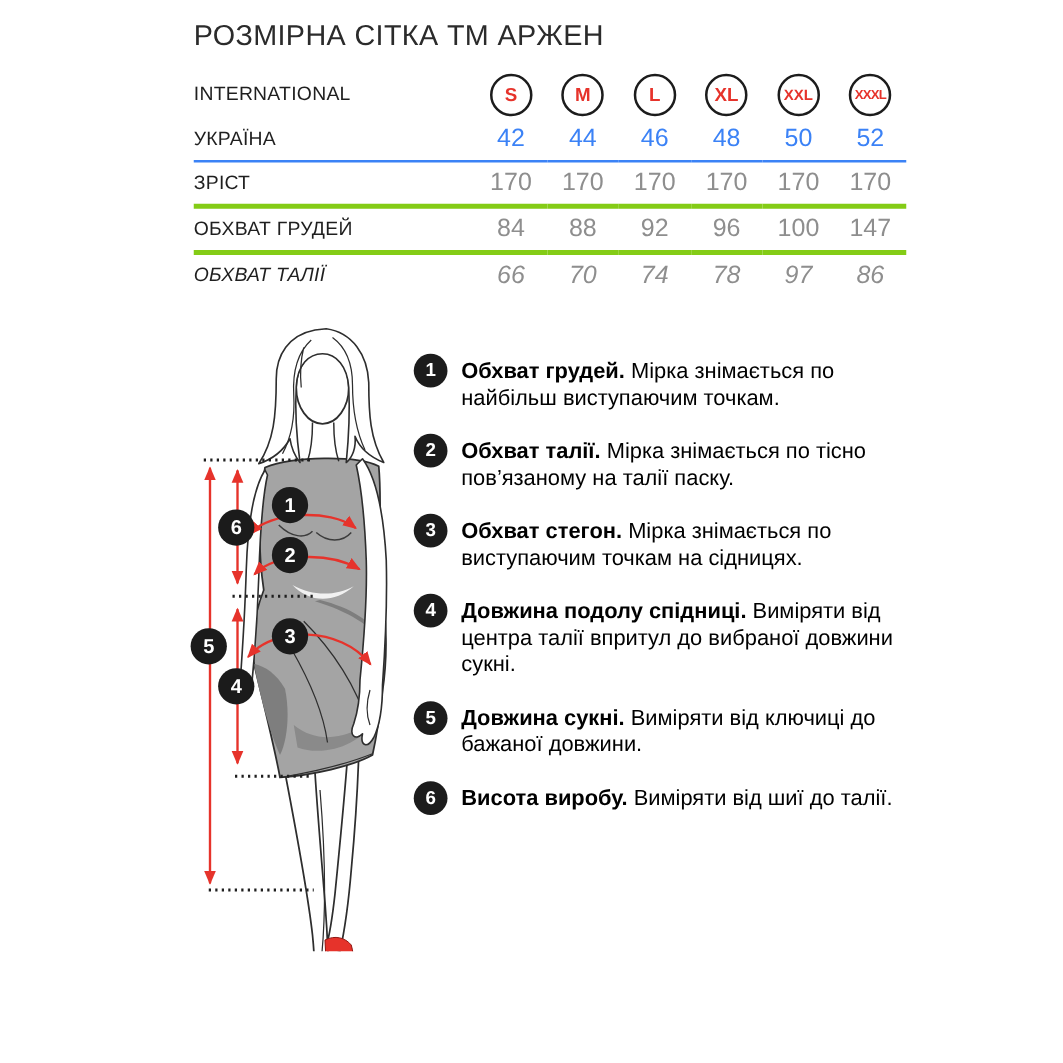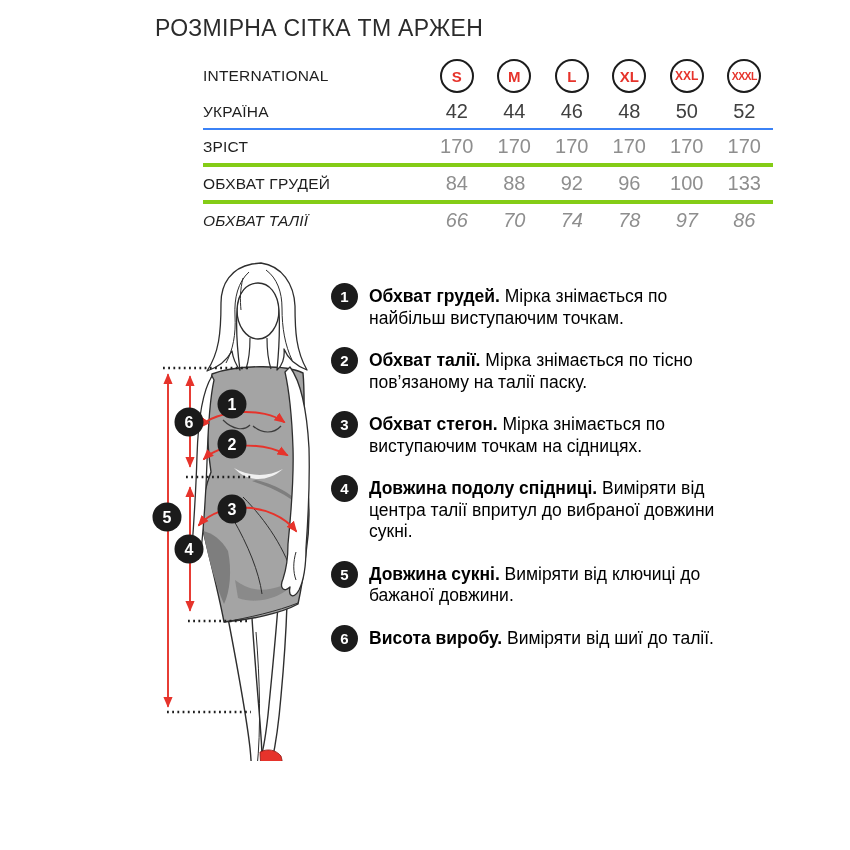--- a/index.html
+++ b/index.html
@@ -2,30 +2,30 @@
 <html><head>
 <meta charset="utf-8">
 <style>
   html,body{margin:0;padding:0;background:#fff;}
   body{width:850px;height:850px;position:relative;font-family:"Liberation Sans",sans-serif;color:#222;}
   .sheet{position:absolute;inset:0;width:850px;height:761px;background:#fff;overflow:hidden;}
 
   .page-title{position:absolute;left:155px;top:15px;font-size:23px;font-weight:500;letter-spacing:.3px;color:#2b2b2b;}
 
   
-  .size-table-wrap{position:absolute;left:155px;top:57px;width:570px;margin-left:48px;}
+  .size-table-wrap{position:absolute;left:155px;top:57px;width:570px;}
   table.size-table{border-collapse:collapse;width:570px;table-layout:fixed;}
   table.size-table td{padding:0;vertical-align:middle;}
   td.lbl{font-size:15.5px;font-weight:500;color:#1f1f1f;letter-spacing:.2px;text-align:left;}
   td.val{text-align:center;font-size:20px;color:#8e8e8e;}
   tr.r-int td{height:38px;}
   tr.r-ua td{height:33px;border-bottom:2px solid #3b82f6;}
   tr.r-data td{height:33px;border-bottom:4px solid #84cc16;}
   tr.r-data.last td{border-bottom:none;font-style:italic;}
-  tr.r-ua td.val{color:#404040;}
+  tr.r-ua td.val{color:#3b82f6;}
   .sz-circle{display:inline-flex;align-items:center;justify-content:center;width:30px;height:30px;border:2px solid #1c1c1c;border-radius:50%;color:#e6332b;font-weight:600;font-size:15px;line-height:1;}
   .sz-circle.c-xxl{font-size:12px;}
   .sz-circle.c-xxxl{font-size:10.5px;letter-spacing:-.6px;}
 
   
   .measure-list{position:absolute;left:331px;top:286px;width:402px;}
   .m-item{display:flex;gap:11px;margin-bottom:21px;}
   .m-badge{flex:0 0 auto;width:27px;height:27px;border-radius:50%;background:#1c1c1c;color:#fff;font-size:15px;font-weight:700;display:flex;align-items:center;justify-content:center;margin-top:-3px;}
   .m-text{width:362px;font-size:17.5px;line-height:21.5px;color:#000000;}
   .m-text b{font-weight:700;}
@@ -91,21 +91,21 @@
         <td class="val">170</td>
         <td class="val">170</td>
       </tr>
       <tr class="r-data">
         <td class="lbl">ОБХВАТ ГРУДЕЙ</td>
         <td class="val">84</td>
         <td class="val">88</td>
         <td class="val">92</td>
         <td class="val">96</td>
         <td class="val">100</td>
-        <td class="val">133</td>
+        <td class="val">147</td>
       </tr>
       <tr class="r-data last">
         <td class="lbl">ОБХВАТ ТАЛІЇ</td>
         <td class="val">66</td>
         <td class="val">70</td>
         <td class="val">74</td>
         <td class="val">78</td>
         <td class="val">97</td>
         <td class="val">86</td>
       </tr>

